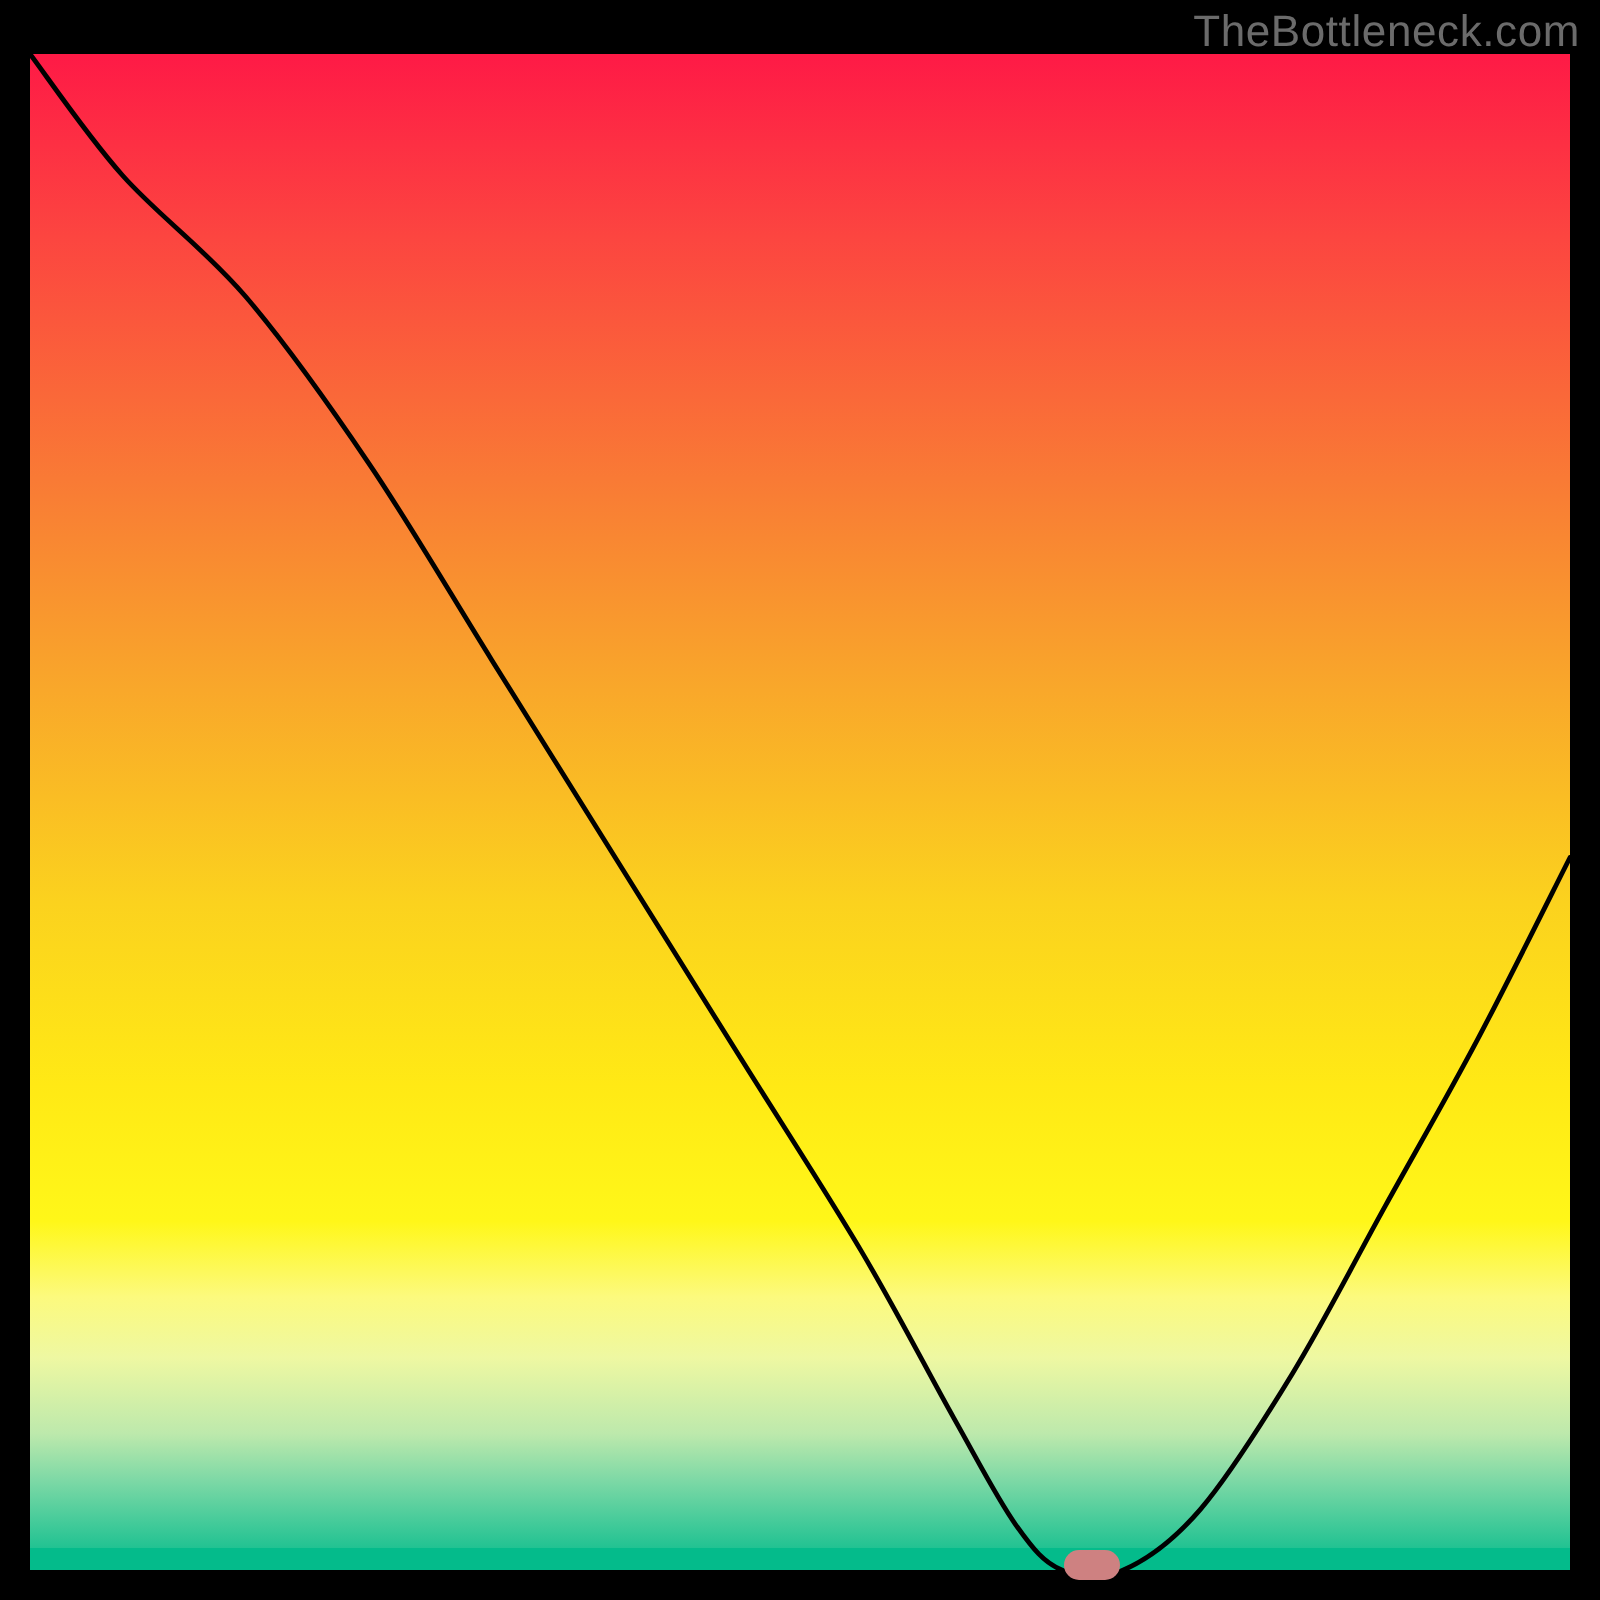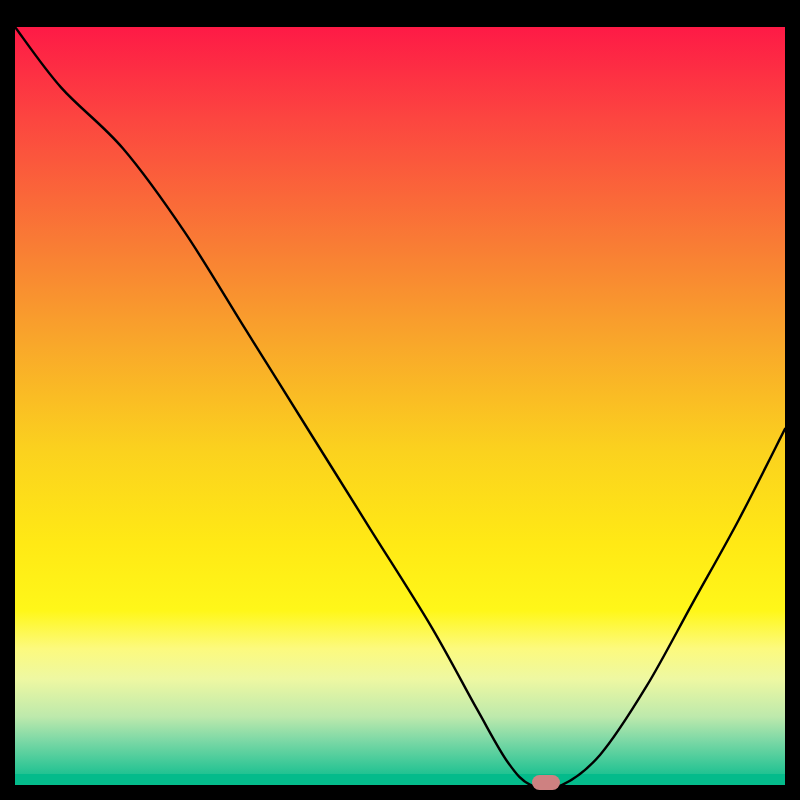--- a/index.html
+++ b/index.html
@@ -70,20 +70,21 @@
     font-family: Arial, Helvetica, sans-serif;
     font-size: 22px;
     font-weight: 400;
     letter-spacing: 0.3px;
   }
 </style>
 </head>
 <body>
 <div class="stage">
 
+  <div class="watermark">TheBottleneck.com</div>
 
   <div class="plot">
     <div class="zero-band"></div>
     <svg class="curve" viewBox="0 0 770 758" preserveAspectRatio="none">
       <path id="curve-path" d="M 0.00 0.00 C 7.70 10.11, 28.23 40.43, 46.20 60.64 C 64.17 80.85, 87.27 97.28, 107.80 121.28 C 128.33 145.28, 148.87 174.34, 169.40 204.66 C 189.93 234.98, 210.47 270.35, 231.00 303.20 C 251.53 336.05, 272.07 368.89, 292.60 401.74 C 313.13 434.59, 333.67 467.43, 354.20 500.28 C 374.73 533.13, 397.83 568.50, 415.80 598.82 C 433.77 629.14, 449.17 659.46, 462.00 682.20 C 474.83 704.94, 483.82 722.63, 492.80 735.26 C 501.78 747.89, 506.92 754.21, 515.90 758.00 C 524.88 761.79, 535.15 763.05, 546.70 758.00 C 558.25 752.95, 571.08 744.10, 585.20 727.68 C 599.32 711.26, 616.00 684.73, 631.40 659.46 C 646.80 634.19, 662.20 603.87, 677.60 576.08 C 693.00 548.29, 708.40 521.76, 723.80 492.70 C 739.20 463.64, 762.30 416.90, 770.00 401.74" fill="none" stroke="#000" stroke-width="2.4" stroke-linejoin="round" stroke-linecap="round"></path>
     </svg>
     <div class="marker" id="min-marker" style="left: 517.3px; top: 747.5px;"></div>
   </div>
 
 </div>

